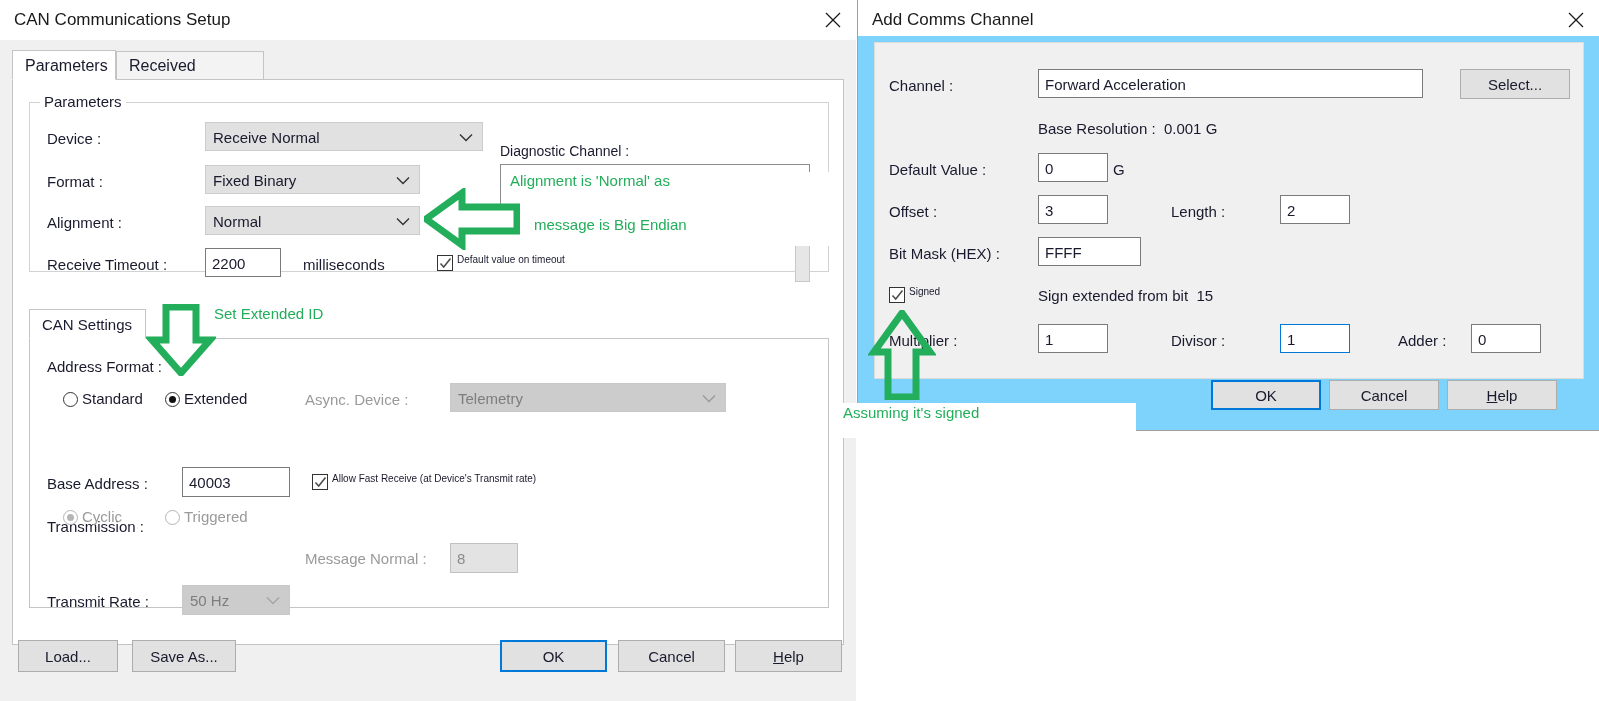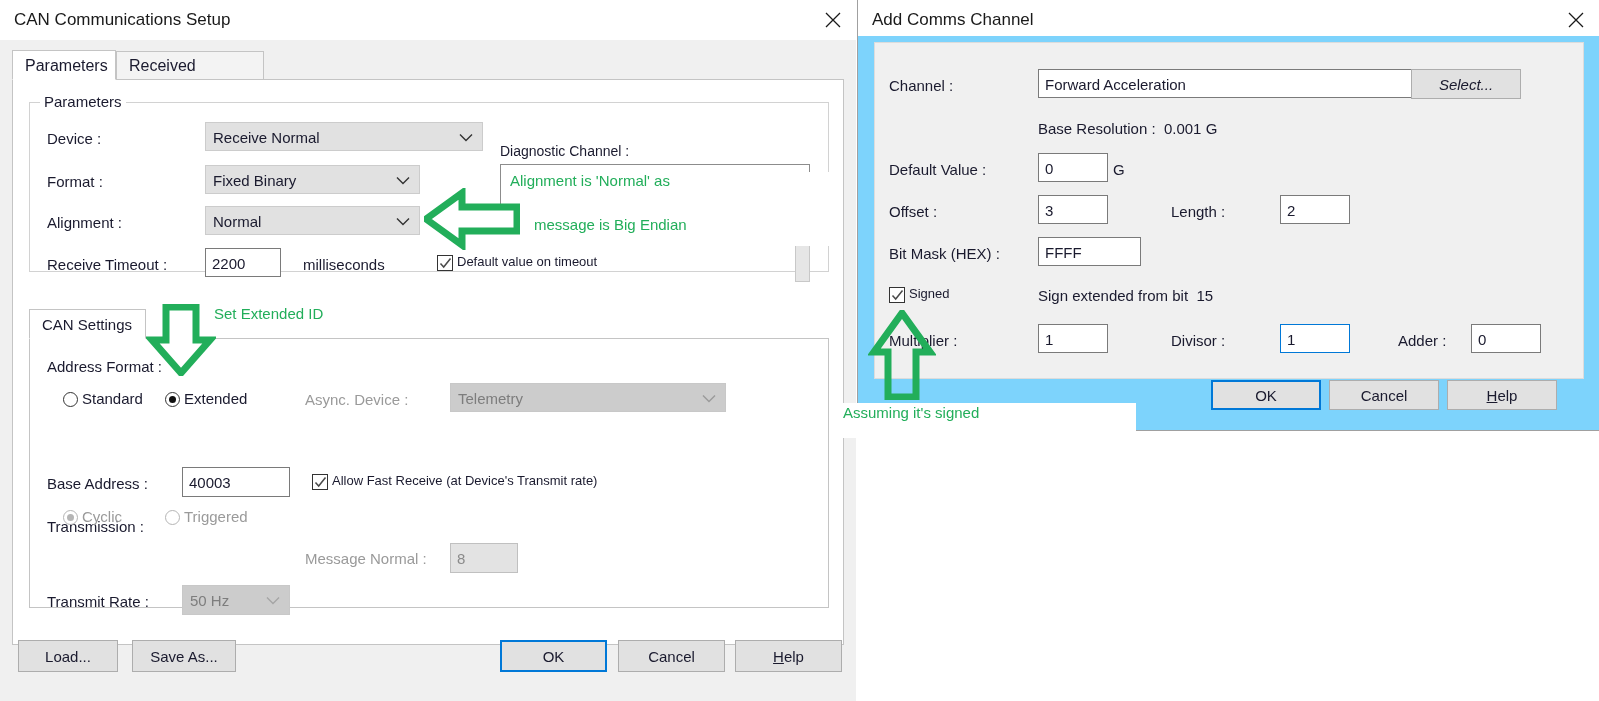--- a/index.html
+++ b/index.html
@@ -41,21 +41,21 @@
 
   .tbox{position:absolute;box-sizing:border-box;background:#fff;border:1px solid #7a7a7a;}
   .tbox .tv{position:absolute;left:6px;top:50%;transform:translateY(-50%);font-size:15px;color:#1a1a2e;white-space:nowrap;}
   .tbox.focus{border:1px solid #0078d7;}
   .tbox.dis{background:#e3e3e3;border-color:#c0c0c0;}
   .tbox.dis .tv{color:#8a8a8a;}
 
   .chk{position:absolute;}
   .chk .box{position:absolute;left:0;top:0;width:16px;height:16px;border:1px solid #333;background:#fff;box-sizing:border-box;}
   .chk .box svg{position:absolute;left:1px;top:1px;}
-  .chk .ctext{position:absolute;left:20px;top:-1px;font-size:13px;white-space:nowrap;color:#1a1a2e;}
+  .chk .ctext{position:absolute;left:20px;top:-1px;font-size:10px;white-space:nowrap;color:#1a1a2e;}
 
   .radio{position:absolute;}
   .radio .rd{position:absolute;left:0;top:0;width:15px;height:15px;border:1.6px solid #333;border-radius:50%;box-sizing:border-box;background:#fff;}
   .radio .rd .dot{position:absolute;left:3px;top:3px;width:7px;height:7px;border-radius:50%;background:#111;}
   .radio.dis .rd{border-color:#b5b5b5;}
   .radio.dis .rd .dot{background:#b5b5b5;}
   .radio .rtext{position:absolute;left:19px;top:-2px;font-size:15px;white-space:nowrap;color:#1a1a2e;}
   .radio.dis .rtext{color:#9a9a9a;}
 
   .btn{position:absolute;box-sizing:border-box;background:#e1e1e1;border:1px solid #adadad;
@@ -238,21 +238,21 @@
         </svg>
     </div>
   </div>
 
   <div id="right-panel">
 
     <div class="lbl" style="left:14px;top:34px;">Channel :</div>
     <div class="tbox" style="left:163px;top:26px;width:385px;height:29px;">
       <span class="tv">Forward Acceleration</span>
     </div>
-    <div class="btn" style="left:536px;top:26px;width:110px;height:30px;font-style:italic;">Select...</div>
+    <div class="btn" style="left:585px;top:26px;width:110px;height:30px;">Select...</div>
 
     <div class="lbl" style="left:163px;top:77px;">
       <span>Base Resolution :</span>&nbsp;&nbsp;<span>0.001 G</span>
     </div>
 
     <div class="lbl" style="left:14px;top:118px;">Default Value :</div>
     <div class="tbox" style="left:163px;top:110px;width:70px;height:29px;">
       <span class="tv">0</span>
     </div>
     <div class="lbl" style="left:238px;top:118px;">G</div>

